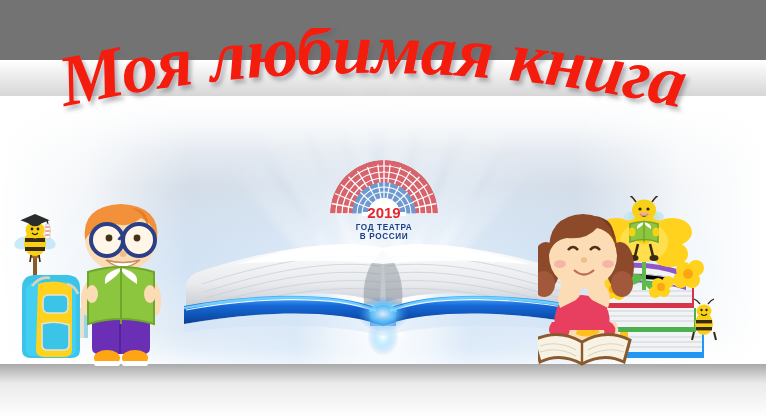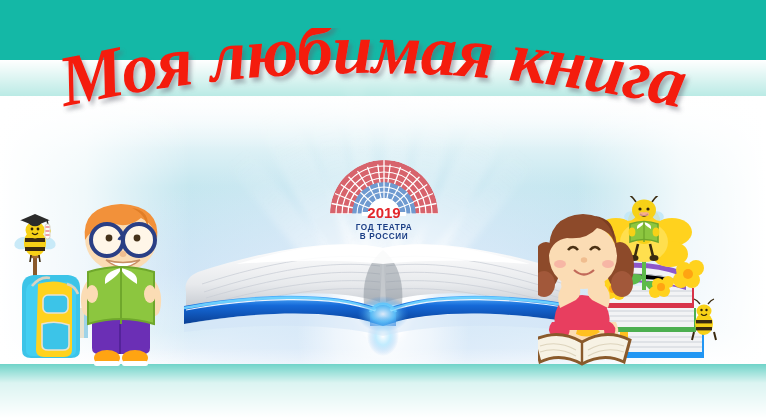--- a/index.html
+++ b/index.html
@@ -3,21 +3,21 @@
 <meta charset="utf-8">
 <title>Моя любимая книга</title>
 <style>
   html,body{margin:0;padding:0;}
   body{
     width:766px;height:418px;overflow:hidden;
     background:#ffffff;
     font-family:"Liberation Sans", sans-serif;
   }
   #poster{
-    position:relative;width:766px;height:418px;overflow:hidden;background:#14b8a6;
+    position:relative;width:766px;height:418px;overflow:hidden;background:#737373;
   }
 
   
   .bg-band{
     position:absolute;left:0;top:96px;width:766px;height:268px;
     background:
       radial-gradient(ellipse 120px 150px at 50% 88%, rgba(255,255,255,.95) 0%, rgba(255,255,255,.55) 40%, rgba(255,255,255,0) 72%),
       radial-gradient(ellipse 430px 300px at 50% 100%, rgba(214,231,248,.95) 0%, rgba(223,236,250,.75) 38%, rgba(255,255,255,0) 76%),
       linear-gradient(180deg, rgba(255,255,255,1) 0%, rgba(228,239,252,.85) 34%, rgba(206,226,247,.95) 66%, rgba(232,243,253,.9) 88%, rgba(255,255,255,1) 100%);
   }

